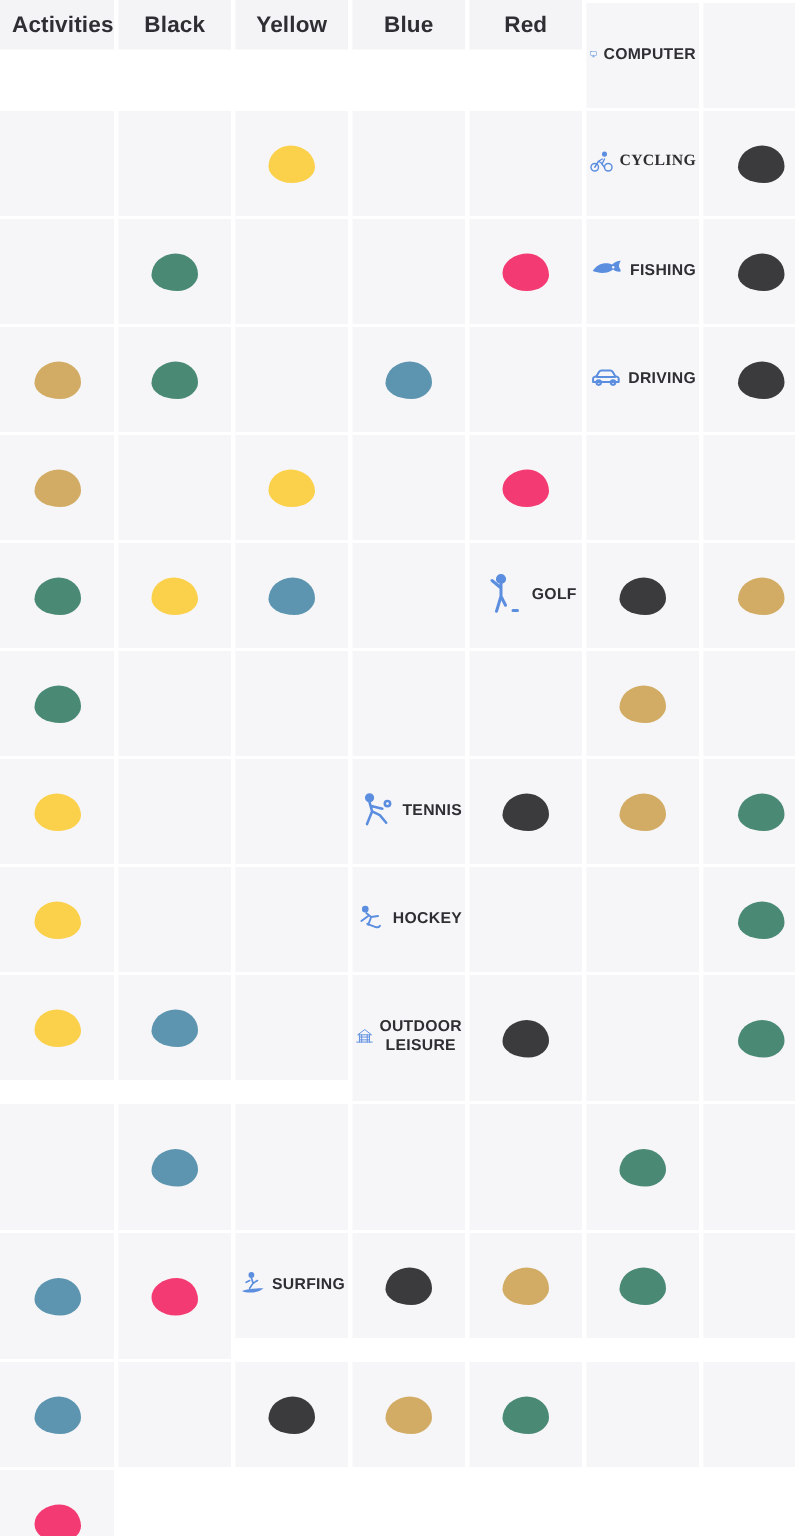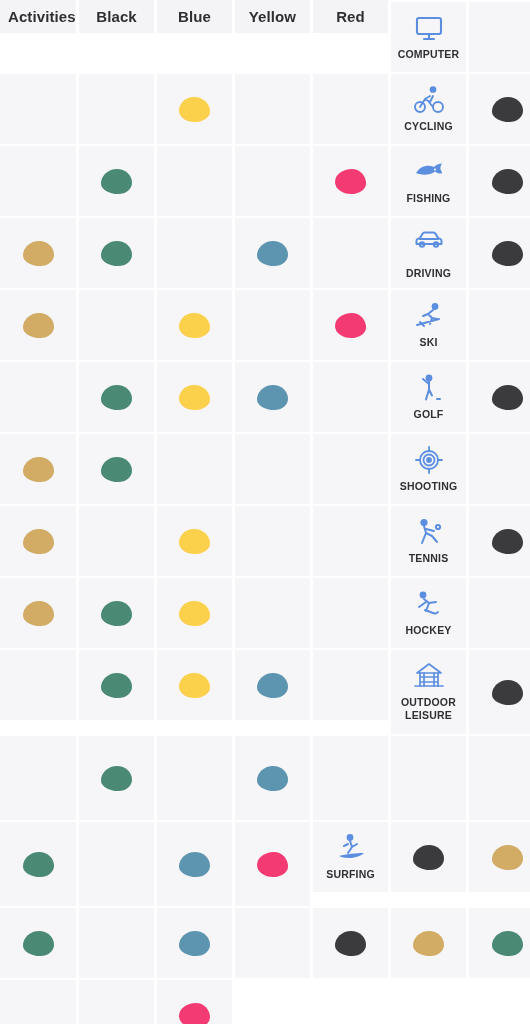--- a/index.html
+++ b/index.html
@@ -35,21 +35,21 @@
   
   .cell {
     background: #f6f6f8;
     border-top: 2px solid #ffffff;
     display: flex;
     align-items: center;
     justify-content: center;
     position: relative;
   }
   .cell.label {
-    flex-direction: column;
+    flex-direction: row;
     gap: 4px;
     padding: 6px 2px 8px;
   }
   .ico { width: 34px; height: 32px; display: block; color: #5c8ee0; }
   .ico svg { width: 100%; height: 100%; display: block; }
   .lbl {
     font-size: 10.5px;
     font-weight: bold;
     color: #2f2f33;
     text-align: center;
@@ -69,41 +69,41 @@
   .dot.d-yellow { background: #fbd04a; border-radius: 48% 52% 50% 50% / 55% 58% 42% 45%; }
   .dot.d-blue   { background: #5d95b0; }
   .dot.d-red    { background: #f43a72; border-radius: 55% 45% 48% 52% / 52% 58% 42% 48%; }
 </style>
 </head>
 <body>
 
 <div id="grid">
     <div class="hcell first">Activities</div>
     <div class="hcell">Black</div>
+    <div class="hcell">Yellow</div>
     <div class="hcell">Blue</div>
-    <div class="hcell">Yellow</div>
     <div class="hcell">Red</div>
     <div class="cell label" style="height: 72px;">
       <span class="ico">
         <svg viewBox="0 0 32 32" fill="none" stroke="currentColor" stroke-width="2.1" stroke-linecap="round" stroke-linejoin="round">
           <rect x="4" y="6" width="24" height="16" rx="2"></rect>
           <path d="M16 22v5M11 27h10"></path>
         </svg>
       </span>
       <span class="lbl">COMPUTER</span>
     </div>
     <div class="cell" style="height: 72px;"></div>
     <div class="cell" style="height: 72px;"></div>
     <div class="cell" style="height: 72px;"></div>
     <div class="cell" style="height: 72px;">
       <span class="dot d-yellow"></span>
     </div>
     <div class="cell" style="height: 72px;"></div>
     <div class="cell" style="height: 72px;"></div>
-    <div class="cell label" style="height: 72px;">
+    <div class="cell label" style="height: 72px; font-family: Liberation Serif, serif;">
       <span class="ico">
         <svg viewBox="0 0 32 32" fill="none" stroke="currentColor" stroke-width="1.9" stroke-linecap="round" stroke-linejoin="round">
           <circle cx="7" cy="23" r="5"></circle>
           <circle cx="25" cy="23" r="5"></circle>
           <circle cx="20" cy="5.5" r="2.4" fill="currentColor"></circle>
           <path d="M7 23l5-8 5 3 3-6M16 18l4 5M12 15l5-3"></path>
         </svg>
       </span>
       <span class="lbl">CYCLING</span>
     </div>
@@ -160,30 +160,20 @@
       <span class="dot d-brown"></span>
     </div>
     <div class="cell" style="height: 72px;"></div>
     <div class="cell" style="height: 72px;">
       <span class="dot d-yellow"></span>
     </div>
     <div class="cell" style="height: 72px;"></div>
     <div class="cell" style="height: 72px;">
       <span class="dot d-red"></span>
     </div>
-    <div class="cell label" style="height: 72px;">
-      <span class="ico">
-        <svg viewBox="0 0 32 32" fill="none" stroke="currentColor" stroke-width="2" stroke-linecap="round" stroke-linejoin="round">
-          <circle cx="22" cy="6.5" r="2.4" fill="currentColor"></circle>
-          <path d="M20 10l-5 4 4 4-2 6M15 14l-5 2M19 18l5 1M4 25l22-6"></path>
-          <path d="M7 22l4 4"></path>
-        </svg>
-      </span>
-      <span class="lbl">SKI</span>
-    </div>
     <div class="cell" style="height: 72px;"></div>
     <div class="cell" style="height: 72px;"></div>
     <div class="cell" style="height: 72px;">
       <span class="dot d-green"></span>
     </div>
     <div class="cell" style="height: 72px;">
       <span class="dot d-yellow"></span>
     </div>
     <div class="cell" style="height: 72px;">
       <span class="dot d-blue"></span>
@@ -203,31 +193,20 @@
     </div>
     <div class="cell" style="height: 72px;">
       <span class="dot d-brown"></span>
     </div>
     <div class="cell" style="height: 72px;">
       <span class="dot d-green"></span>
     </div>
     <div class="cell" style="height: 72px;"></div>
     <div class="cell" style="height: 72px;"></div>
     <div class="cell" style="height: 72px;"></div>
-    <div class="cell label" style="height: 72px;">
-      <span class="ico">
-        <svg viewBox="0 0 32 32" fill="none" stroke="currentColor" stroke-width="1.8">
-          <circle cx="16" cy="16" r="9"></circle>
-          <circle cx="16" cy="16" r="5.5"></circle>
-          <circle cx="16" cy="16" r="2" fill="currentColor"></circle>
-          <path d="M16 3v4M16 25v4M3 16h4M25 16h4" stroke-linecap="round"></path>
-        </svg>
-      </span>
-      <span class="lbl">SHOOTING</span>
-    </div>
     <div class="cell" style="height: 72px;"></div>
     <div class="cell" style="height: 72px;">
       <span class="dot d-brown"></span>
     </div>
     <div class="cell" style="height: 72px;"></div>
     <div class="cell" style="height: 72px;">
       <span class="dot d-yellow"></span>
     </div>
     <div class="cell" style="height: 72px;"></div>
     <div class="cell" style="height: 72px;"></div>

